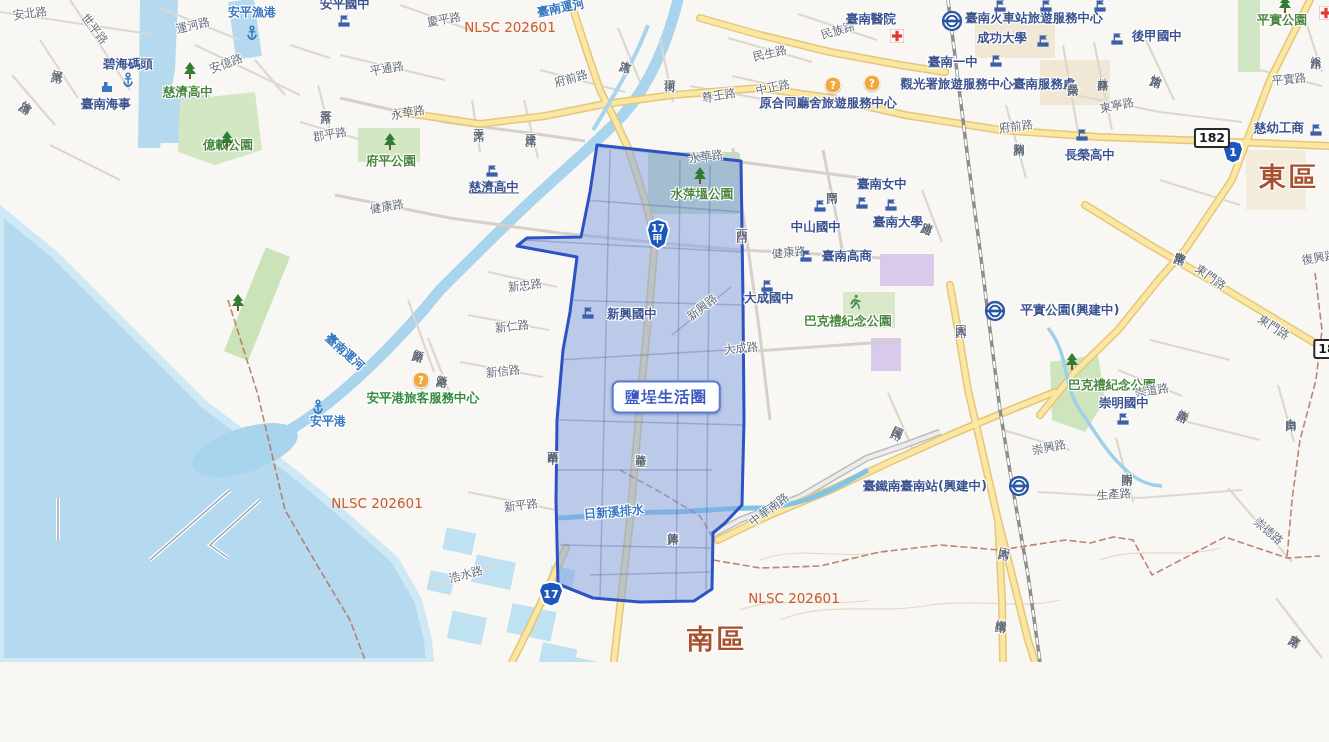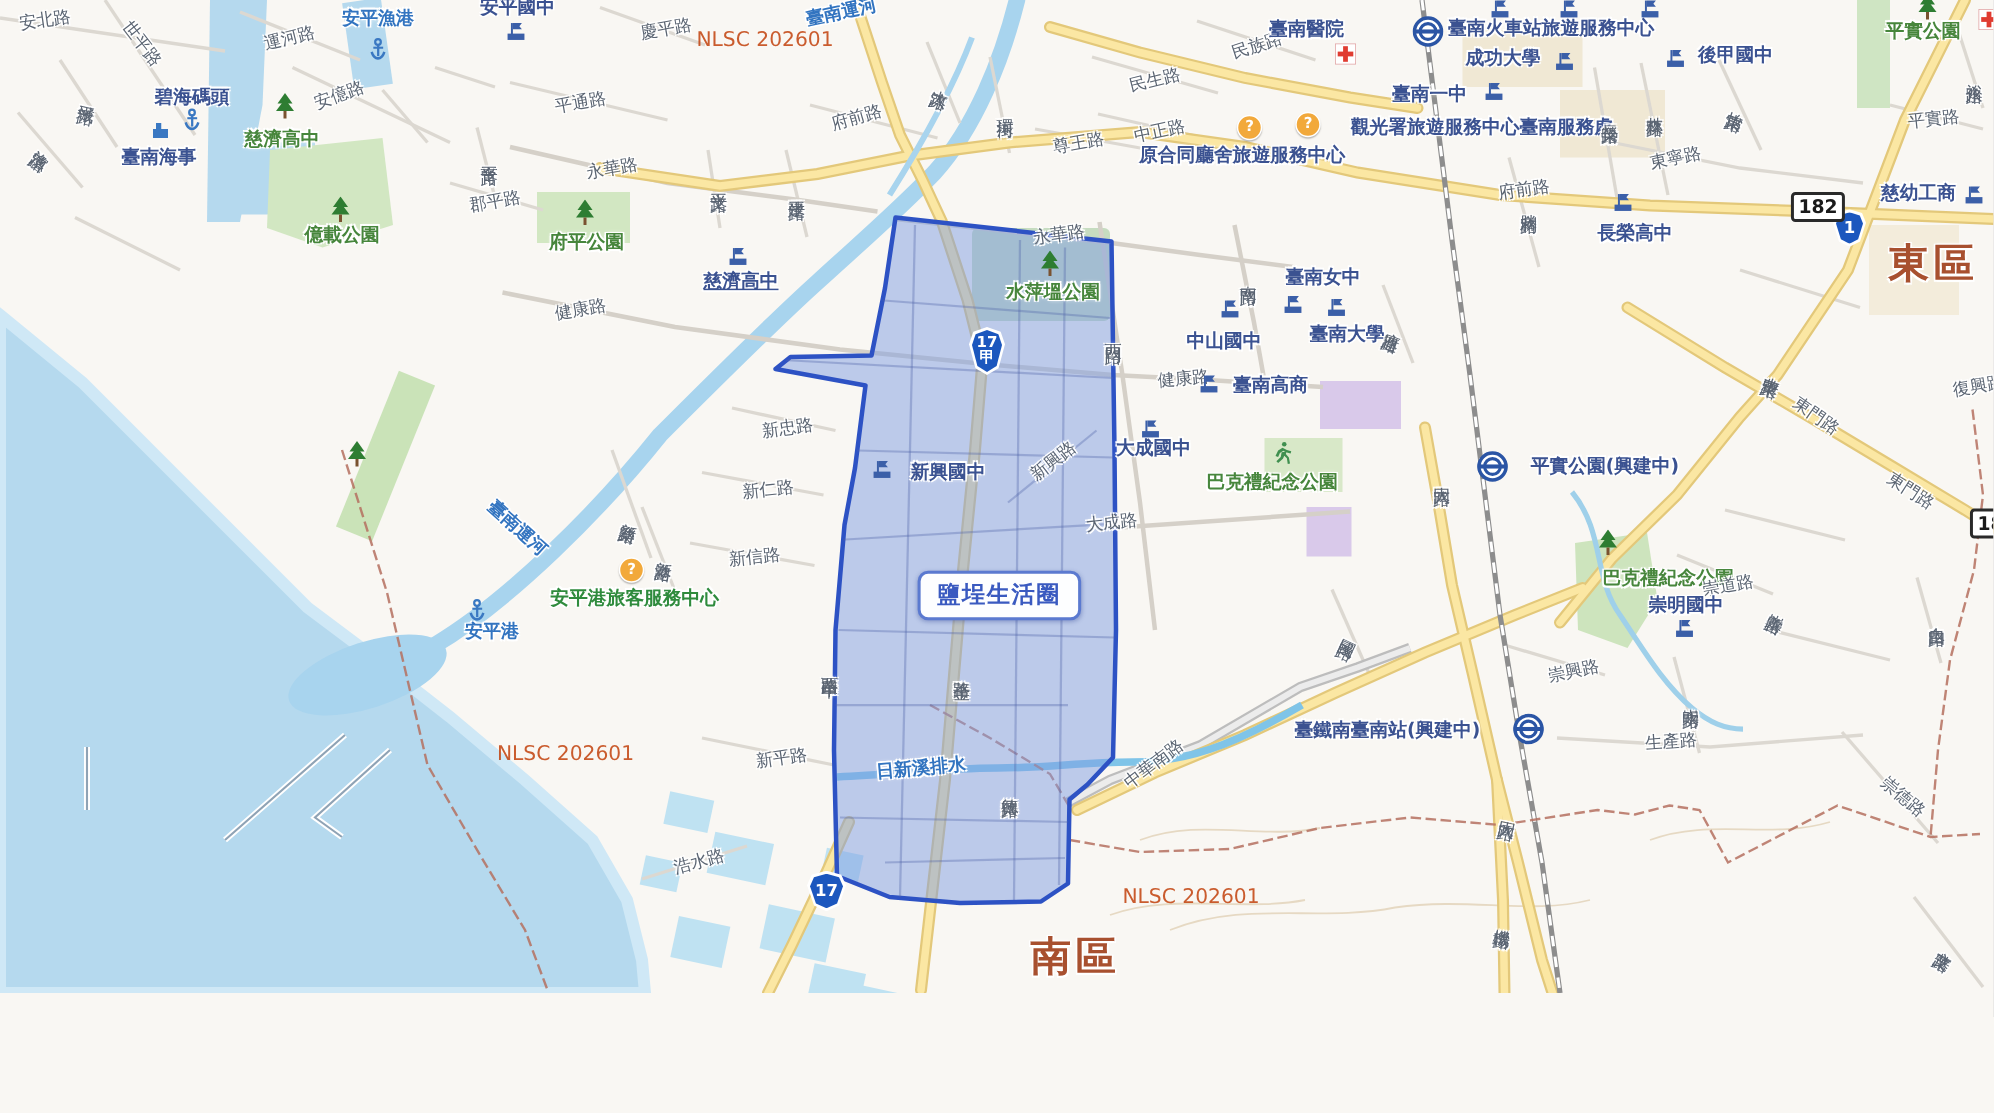--- a/index.html
+++ b/index.html
@@ -225,21 +225,21 @@
         <span class="map-label lb-road" style="transform: translate(-50%, -50%) rotate(-8deg); left: 30px; top: 13px;">安北路</span>
         <span class="map-label lb-road" style="transform: translate(-50%, -50%) rotate(52deg); left: 95px; top: 29px;">世平路</span>
         <span class="map-label lb-road vert" style="transform: translate(-50%, -50%) rotate(12deg); left: 60px; top: 63px;">城平路</span>
         <span class="map-label lb-road vert" style="transform: translate(-50%, -50%) rotate(35deg); left: 34px; top: 96px;">漁濱路</span>
         <span class="map-label lb-road" style="transform: translate(-50%, -50%) rotate(-14deg); left: 193px; top: 25px;">運河路</span>
         <span class="map-label lb-blue" style="transform: translate(-50%, -50%); left: 252px; top: 12px;">安平漁港</span>
         <span class="map-label lb-navy" style="transform: translate(-50%, -50%); left: 128px; top: 64px;">碧海碼頭</span>
         <span class="map-label lb-navy" style="transform: translate(-50%, -50%); left: 106px; top: 104px;">臺南海事</span>
         <span class="map-label lb-park" style="transform: translate(-50%, -50%); left: 188px; top: 92px;">慈濟高中</span>
         <span class="map-label lb-road" style="transform: translate(-50%, -50%) rotate(-20deg); left: 226px; top: 63px;">安億路</span>
-        <span class="map-label lb-park" style="transform: translate(-50%, -50%); left: 228px; top: 156px;">億載公園</span>
+        <span class="map-label lb-park" style="transform: translate(-50%, -50%); left: 228px; top: 145px;">億載公園</span>
         <span class="map-label lb-navy" style="transform: translate(-50%, -50%); left: 345px; top: 4px;">安平國中</span>
         <span class="map-label lb-road" style="transform: translate(-50%, -50%) rotate(-10deg); left: 444px; top: 19px;">慶平路</span>
         <span class="map-label lb-road" style="transform: translate(-50%, -50%) rotate(-10deg); left: 387px; top: 68px;">平通路</span>
         <span class="map-label lb-road" style="transform: translate(-50%, -50%) rotate(-10deg); left: 408px; top: 112px;">永華路</span>
         <span class="map-label lb-road vert" style="transform: translate(-50%, -50%); left: 326px; top: 103px;">育平路</span>
         <span class="map-label lb-road" style="transform: translate(-50%, -50%) rotate(-10deg); left: 330px; top: 134px;">郡平路</span>
         <span class="map-label lb-park" style="transform: translate(-50%, -50%); left: 391px; top: 161px;">府平公園</span>
         <span class="map-label lb-road" style="transform: translate(-50%, -50%) rotate(-10deg); left: 387px; top: 206px;">健康路</span>
         <span class="map-label lb-blue" style="transform: translate(-50%, -50%) rotate(-12deg); left: 561px; top: 8px;">臺南運河</span>
         <span class="map-label lb-road vert" style="transform: translate(-50%, -50%) rotate(18deg); left: 630px; top: 53px;">大涼路</span>

